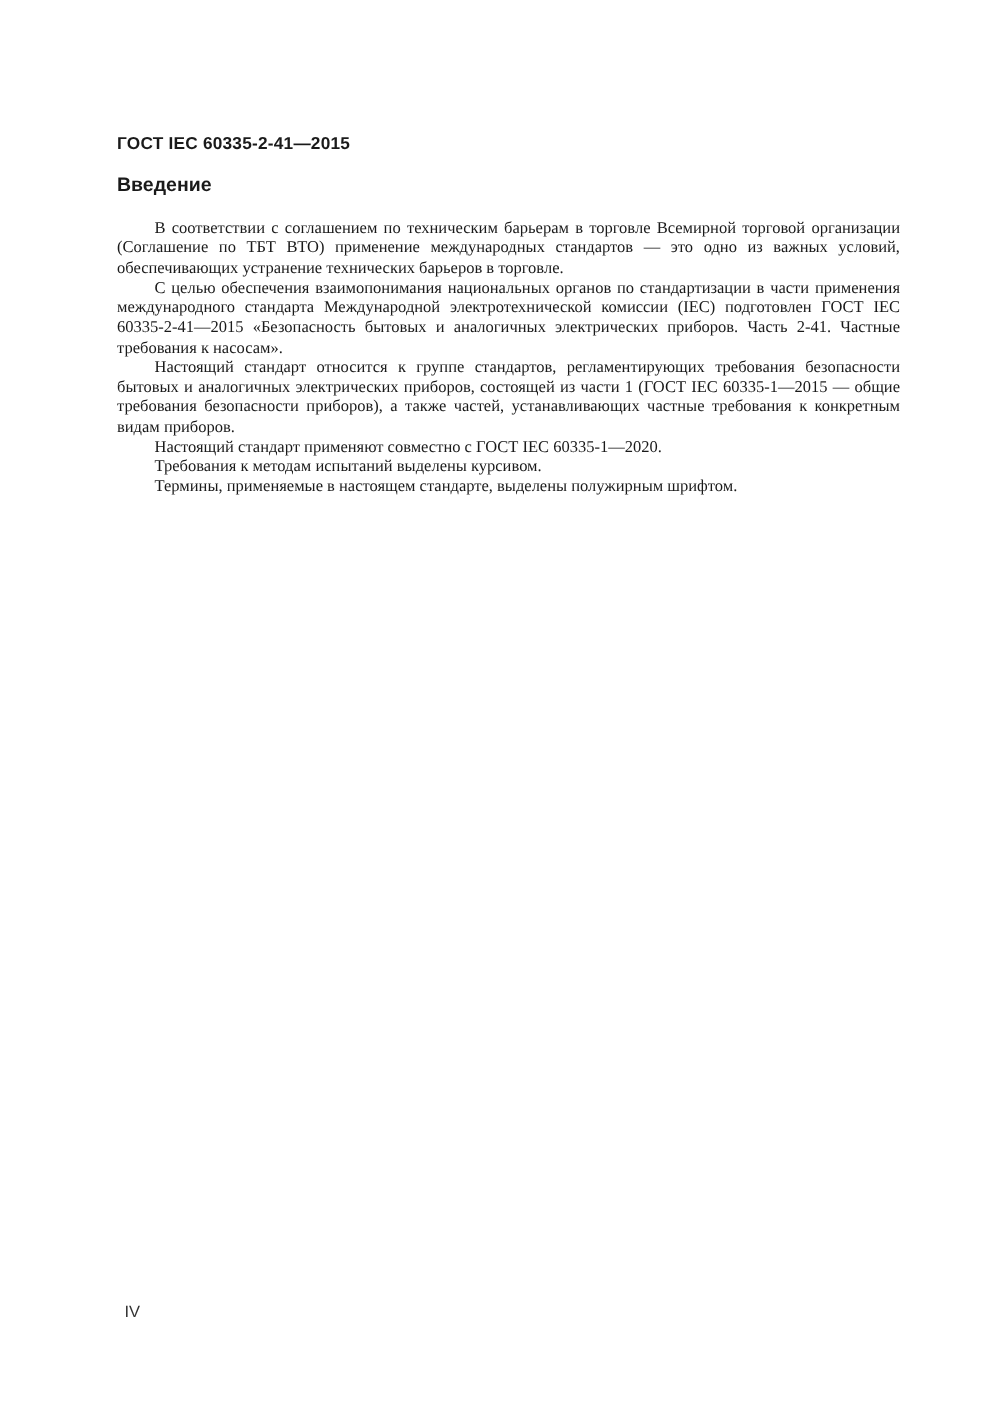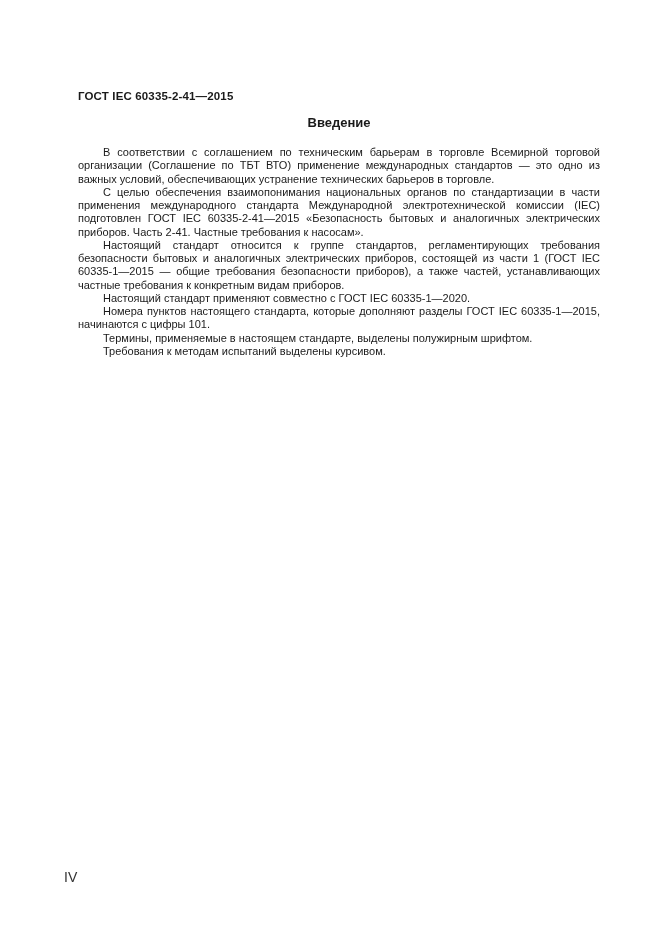--- a/index.html
+++ b/index.html
@@ -31,60 +31,59 @@
     font-weight: bold;
     font-size: 11.5px;
     letter-spacing: 0.15px;
     white-space: nowrap;
   }
   .doc-title {
     position: absolute;
     left: 78px;
     top: 89px;
     width: 522px;
-    text-align: center;
     font-weight: bold;
     font-size: 13px;
   }
   .doc-body {
     position: absolute;
     left: 78px;
     top: 120px;
     width: 522px;
     font-size: 11px;
     line-height: 13.25px;
     text-align: justify;
   }
   .doc-body p {
     margin: 0;
     padding: 0;
     text-indent: 25px;
+    font-family: Liberation Serif, serif;
   }
   .page-number {
     position: absolute;
-    left: 64px;
+    left: 83px;
     top: 843px;
-    font-size: 14px;
+    font-size: 11px;
     color: #333333;
   }
 </style>
 </head>
 <body>
 
 <div class="page">
 
   <div class="doc-header">ГОСТ IEC 60335-2-41—2015</div>
 
   <div class="doc-title">Введение</div>
 
   <div class="doc-body">
     <p>В соответствии с соглашением по техническим барьерам в торговле Всемирной торговой организации (Соглашение по ТБТ ВТО) применение международных стандартов — это одно из важных условий, обеспечивающих устранение технических барьеров в торговле.</p>
     <p>С целью обеспечения взаимопонимания национальных органов по стандартизации в части применения международного стандарта Международной электротехнической комиссии (IEC) подготовлен ГОСТ IEC 60335-2-41—2015 «Безопасность бытовых и аналогичных электрических приборов. Часть 2-41. Частные требования к насосам».</p>
     <p>Настоящий стандарт относится к группе стандартов, регламентирующих требования безопасности бытовых и аналогичных электрических приборов, состоящей из части 1 (ГОСТ IEC 60335-1—2015 — общие требования безопасности приборов), а также частей, устанавливающих частные требования к конкретным видам приборов.</p>
     <p>Настоящий стандарт применяют совместно с ГОСТ IEC 60335-1—2020.</p>
-    <p>Номера пунктов настоящего стандарта, которые дополняют разделы ГОСТ IEC 60335-1—2015, начинаются с цифры 101.</p>
+    <p>Требования к методам испытаний выделены курсивом.</p>
     <p>Термины, применяемые в настоящем стандарте, выделены полужирным шрифтом.</p>
-    <p>Требования к методам испытаний выделены курсивом.</p>
   </div>
 
   <div class="page-number">IV</div>
 
 </div>
 
 </body></html>

